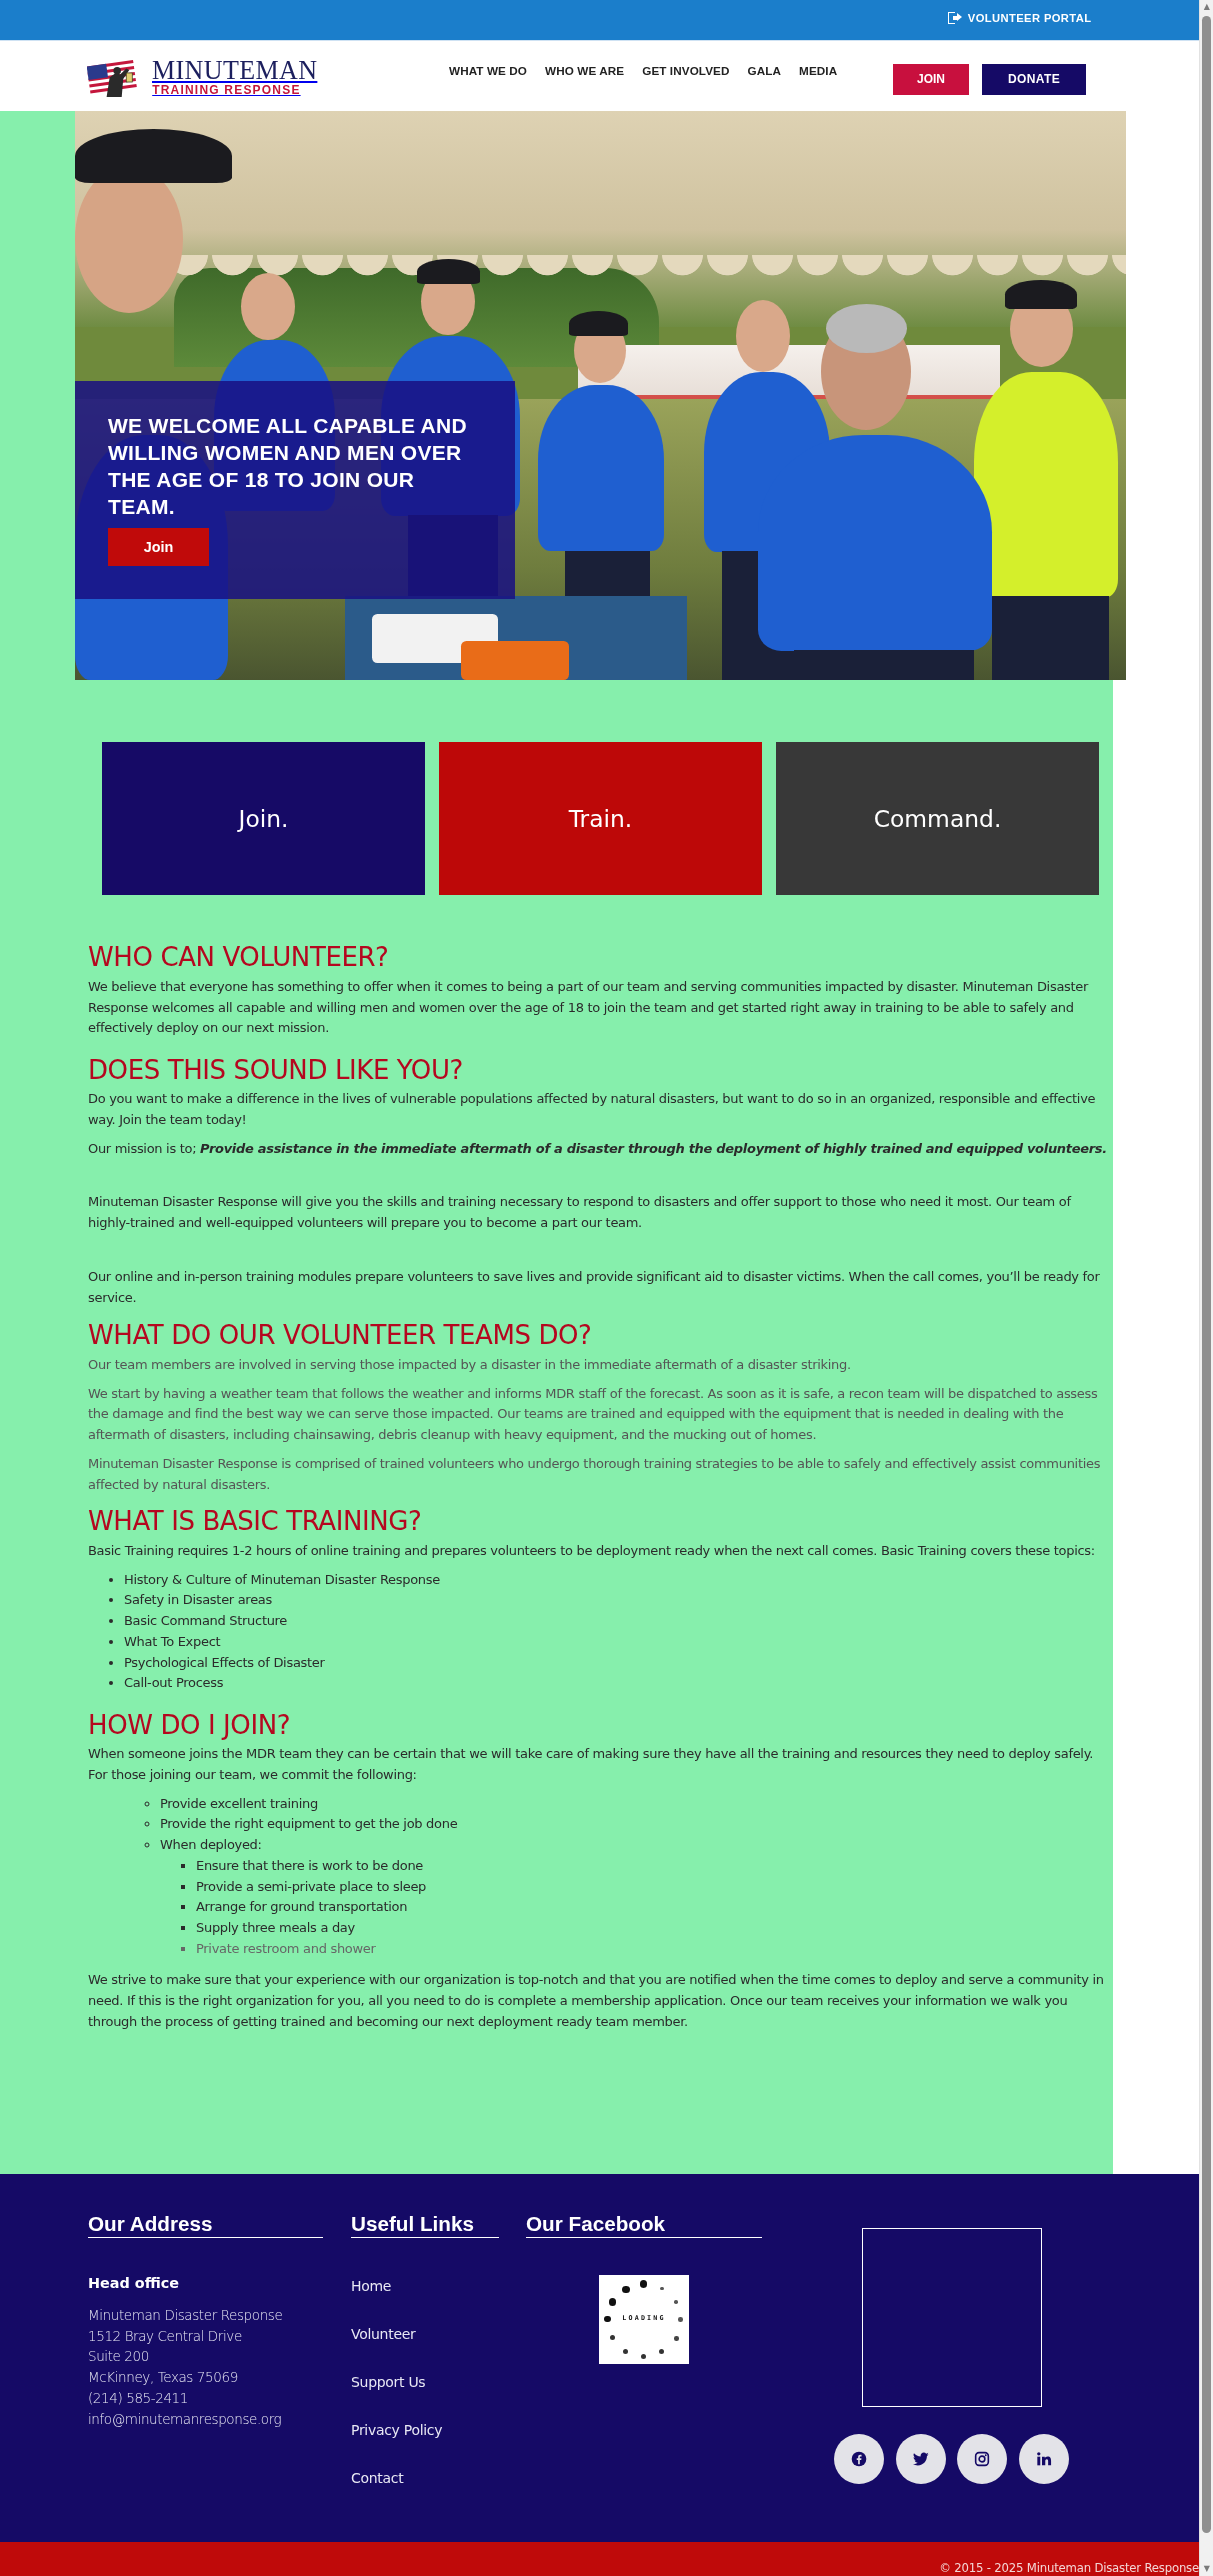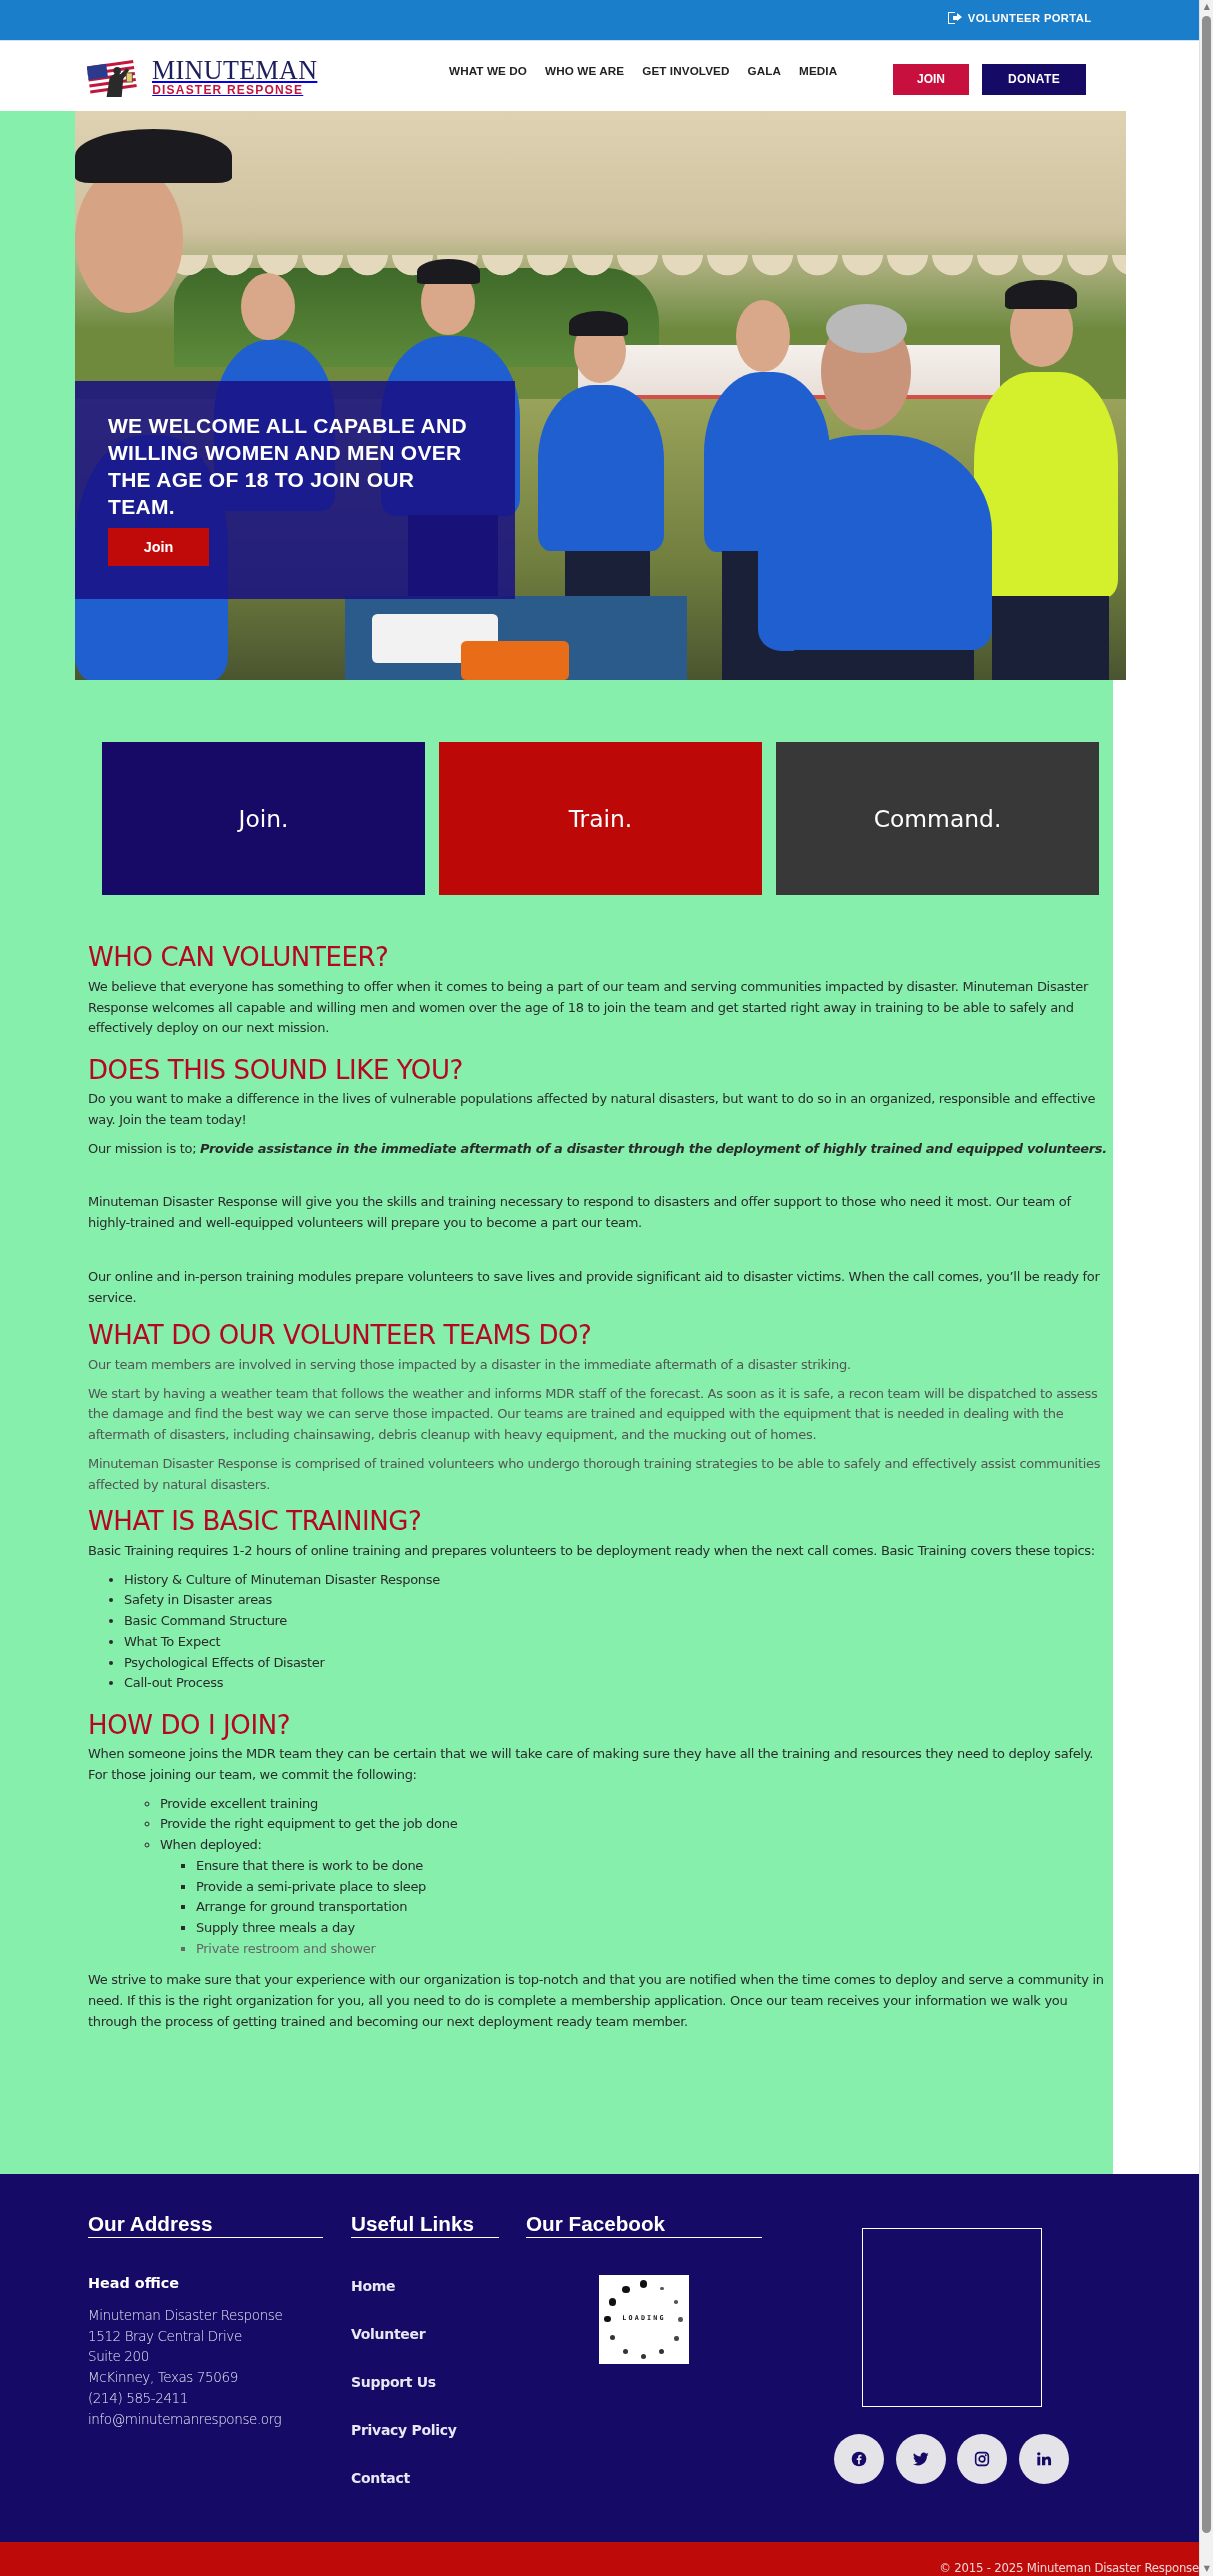--- a/index.html
+++ b/index.html
@@ -81,21 +81,21 @@
   .f-col-title { position: absolute; top: 38px; font-family: "Liberation Sans", sans-serif; font-weight: 700; font-size: 20.7px; color: #fff; padding-bottom: 1px; border-bottom: 1.8px solid #fff; }
   .f-addr-title { left: 88px; width: 235px; }
   .f-links-title { left: 351px; width: 148px; }
   .f-fb-title { left: 526px; width: 236px; }
 
   .f-head-office { position: absolute; left: 88px; top: 101px; color: #fff; font-family: "DejaVu Sans", sans-serif; font-size: 14.4px; font-weight: 700; }
   .f-address { position: absolute; left: 88px; top: 131px; color: #e8e8f4; font-family: "DejaVu Sans", sans-serif; font-size: 13.5px; line-height: 20.7px; letter-spacing: -0.4px; font-weight: 300; }
   .f-address div { white-space: nowrap; }
 
   .f-links { position: absolute; left: 351px; top: 104px; }
-  .f-links a { display: block; color: #e8e8f4; text-decoration: none; font-family: "DejaVu Sans", sans-serif; font-size: 14px; height: 48px; letter-spacing: -0.3px; font-weight: bold; }
+  .f-links a { display: block; color: #e8e8f4; text-decoration: none; font-family: "DejaVu Sans", sans-serif; font-size: 14px; height: 48px; letter-spacing: -0.3px; }
 
   .f-loading { position: absolute; left: 599px; top: 101px; width: 90px; height: 89px; background: #fff; }
   .f-loading .dot { position: absolute; border-radius: 50%; background: #111; }
   .f-loading .txt { position: absolute; left: 0; width: 100%; top: 39px; text-align: center; font-family: "DejaVu Sans Mono", monospace; font-size: 6.7px; font-weight: 700; letter-spacing: 2.2px; color: #111; }
 
   .f-fb-frame { position: absolute; left: 862px; top: 54px; width: 180px; height: 179px; border: 1.8px solid #fff; }
   .f-social { position: absolute; top: 260px; width: 50px; height: 50px; border-radius: 50%; background: #e3e3e8; display: flex; align-items: center; justify-content: center; color: #150a66; font-family: "Liberation Sans", sans-serif; font-weight: 700; text-decoration: none; }
   .f-social.fb { left: 834px; }
   .f-social.tw { left: 896px; }
   .f-social.ig { left: 957px; }
@@ -130,21 +130,21 @@
           <rect x="2" y="30" width="62" height="4" fill="#c4163c"></rect>
           <rect x="2" y="38" width="62" height="4" fill="#c4163c"></rect>
           <rect x="2" y="6" width="26" height="18" fill="#2a3a8c"></rect>
         </g>
         <path d="M26 52 L30 26 L38 20 L44 22 L52 14 L56 16 L48 28 L46 52 Z" fill="#2a2a2a"></path>
         <circle cx="40" cy="17" r="5" fill="#2a2a2a"></circle>
         <rect x="52" y="20" width="8" height="12" fill="#e0d070" stroke="#3a3a1a" stroke-width="1"></rect>
       </svg>
       <div class="logo-text">
         <span class="logo-title">MINUTEMAN</span>
-        <span class="logo-sub">DISASTER RESPONSE</span>
+        <span class="logo-sub">TRAINING RESPONSE</span>
       </div>
     </a>
 
     <nav class="nav">
       <a href="#">WHAT WE DO</a>
       <a href="#">WHO WE ARE</a>
       <a href="#">GET INVOLVED</a>
       <a href="#">GALA</a>
       <a href="#">MEDIA</a>
     </nav>

